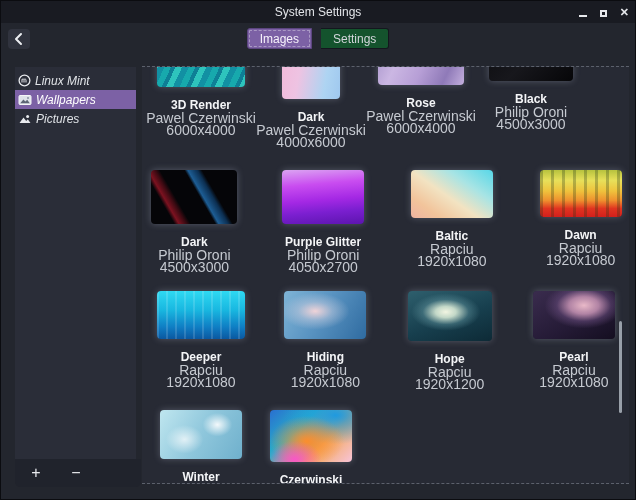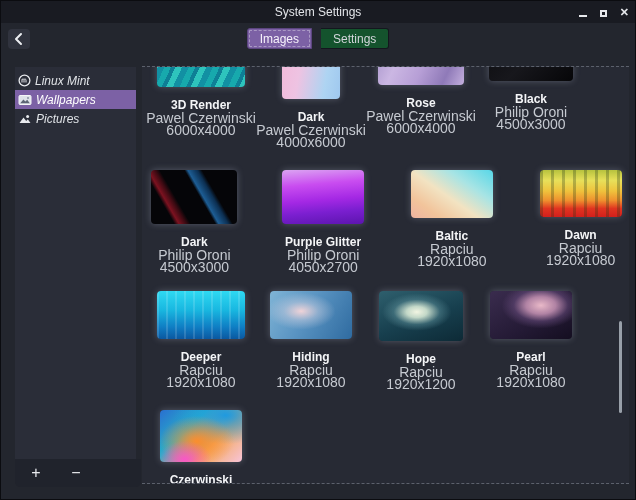--- a/index.html
+++ b/index.html
@@ -28,21 +28,21 @@
   .side-item svg{flex:0 0 auto;}
   .sidetoolbar{position:absolute;left:14px;top:458px;width:126px;height:28px;background:#20232c;border-radius:0 0 5px 5px;display:flex;align-items:center;padding-left:12px;gap:22px;}
   .tool-btn{color:#e8eaee;font-size:16px;line-height:16px;width:18px;text-align:center;}
 
   
   .viewport{position:absolute;left:141px;top:65px;width:487px;height:418px;background:#272a34;border-top:1px dashed #5c616c;border-bottom:1px dashed #5c616c;overflow:hidden;}
   .grid{padding-left:4px;}
   .wrow{display:flex;}
   .row1{margin-top:-36px;}
   .row2{margin-top:22px;gap:32px;}
-  .row3{margin-top:18px;}
+  .row3{margin-top:18px;justify-content:space-between;}
   .row4{margin-top:20px;}
   .cell{width:110px;display:flex;flex-direction:column;align-items:center;}
   .thumb{border-radius:4px;box-shadow:0 0 7px rgba(225,232,255,0.25);flex:0 0 auto;}
   .wname{margin-top:12px;font-size:12px;font-weight:bold;line-height:13px;color:#f4f5f7;text-align:center;}
   .wmeta{font-size:14px;line-height:12px;color:#c6cad1;text-align:center;}
 
   .scrollthumb{position:absolute;left:618px;top:320px;width:3px;height:92px;background:#99a0a9;border-radius:2px;}
 </style>
 </head>
 <body>
@@ -172,20 +172,26 @@
   </div>
           <div class="cell">
     <div class="thumb" style="width: 82px; height: 48px; background: radial-gradient(60% 60% at 62% 30%, rgb(233, 185, 200) 0%, rgb(177, 131, 164) 30%, rgba(110, 80, 130, 0.5) 55%, rgba(40, 25, 55, 0) 80%), linear-gradient(150deg, rgb(58, 44, 78) 0%, rgb(36, 26, 53) 60%, rgb(20, 14, 32) 100%);"></div>
     <div class="wname">Pearl</div>
     <div class="wmeta">Rapciu</div>
     <div class="wmeta">1920x1080</div>
   </div>
         </div>
         <div class="wrow row4">
           <div class="cell">
+    <div class="thumb" style="width: 82px; height: 49px; background: radial-gradient(30% 40% at 70% 30%, rgba(255, 255, 255, 0.9) 0%, rgba(255, 255, 255, 0) 60%), radial-gradient(35% 45% at 30% 60%, rgba(255, 255, 255, 0.7) 0%, rgba(255, 255, 255, 0) 65%), linear-gradient(120deg, rgb(191, 230, 239) 0%, rgb(143, 199, 220) 50%, rgb(111, 176, 204) 100%);"></div>
+    <div class="wname">Winter</div>
+    <div class="wmeta"></div>
+    <div class="wmeta"></div>
+  </div>
+          <div class="cell">
     <div class="thumb" style="width: 82px; height: 52px; background: radial-gradient(55% 60% at 30% 95%, rgb(249, 86, 200) 0%, rgba(249, 86, 200, 0) 60%), radial-gradient(70% 75% at 45% 60%, rgb(251, 141, 46) 0%, rgba(251, 141, 46, 0) 65%), radial-gradient(90% 80% at 80% 10%, rgb(31, 154, 224) 0%, rgba(31, 154, 224, 0) 70%), linear-gradient(135deg, rgb(42, 111, 208) 0%, rgb(39, 176, 201) 35%, rgb(243, 169, 92) 65%, rgb(247, 196, 217) 100%);"></div>
     <div class="wname">Czerwinski</div>
     <div class="wmeta"></div>
     <div class="wmeta"></div>
   </div>
         </div>
       </div>
   </div>
   <div class="scrollthumb"></div>
 

